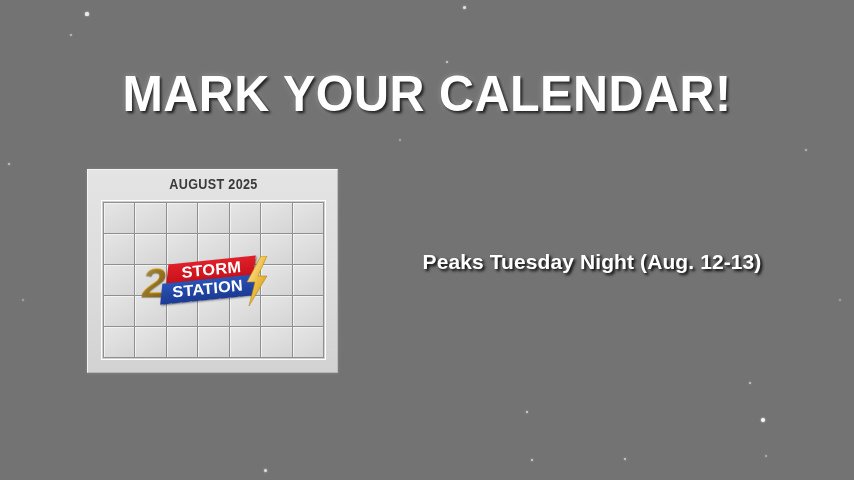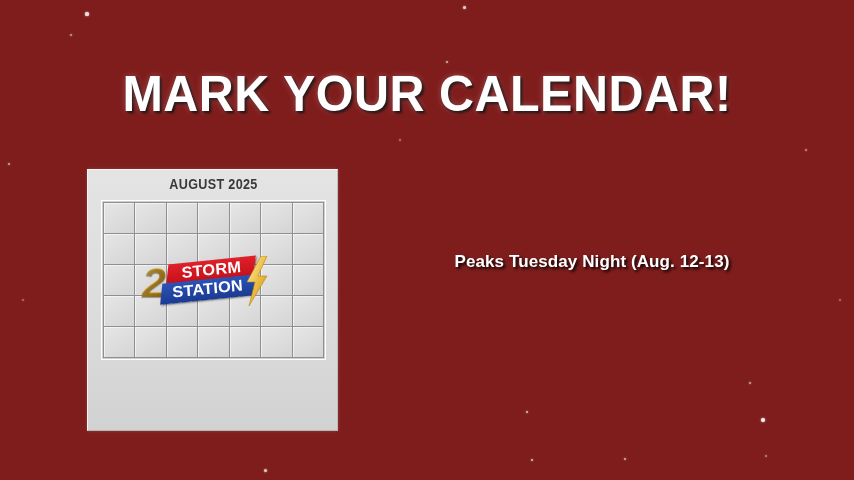--- a/index.html
+++ b/index.html
@@ -11,21 +11,21 @@
     width: 854px;
     height: 480px;
     overflow: hidden;
     font-family: "Liberation Sans", sans-serif;
   }
 
   #stage {
     position: relative;
     width: 854px;
     height: 480px;
-    background: #7f1d1d;
+    background: #737373;
     overflow: hidden;
   }
 
   
   #starfield {
     position: absolute;
     inset: 0;
     pointer-events: none;
   }
   .star {
@@ -53,21 +53,21 @@
                  2px 2px 3px rgba(0,0,0,0.9);
     white-space: nowrap;
   }
 
   
   #calendar-card {
     position: absolute;
     left: 87px;
     top: 169px;
     width: 251px;
-    height: 262px;
+    height: 204px;
     background: linear-gradient(180deg, #e4e4e4 0%, #dcdcdc 55%, #d2d2d2 100%);
     border-left: 1px solid #f4f4f4;
     border-top: 1px solid #f4f4f4;
     border-right: 1px solid #bdbdbd;
     border-bottom: 1px solid #b5b5b5;
     box-sizing: border-box;
     box-shadow: 0 0 3px rgba(255,255,255,0.15);
   }
   #calendar-title {
     position: absolute;
@@ -194,21 +194,21 @@
     line-height: 34px;
     letter-spacing: 0.2px;
     text-shadow: 2px 2px 3px rgba(0,0,0,0.95);
     white-space: nowrap;
   }
   #caption-sub {
     margin-top: 4px;
     color: #ffffff;
     font-family: "Liberation Sans", sans-serif;
     font-weight: bold;
-    font-size: 17px;
+    font-size: 21px;
     line-height: 27px;
     letter-spacing: 0.1px;
     text-shadow: 2px 2px 3px rgba(0,0,0,0.95);
     white-space: nowrap;
   }
 </style>
 </head>
 <body>
 
 <div id="stage">

